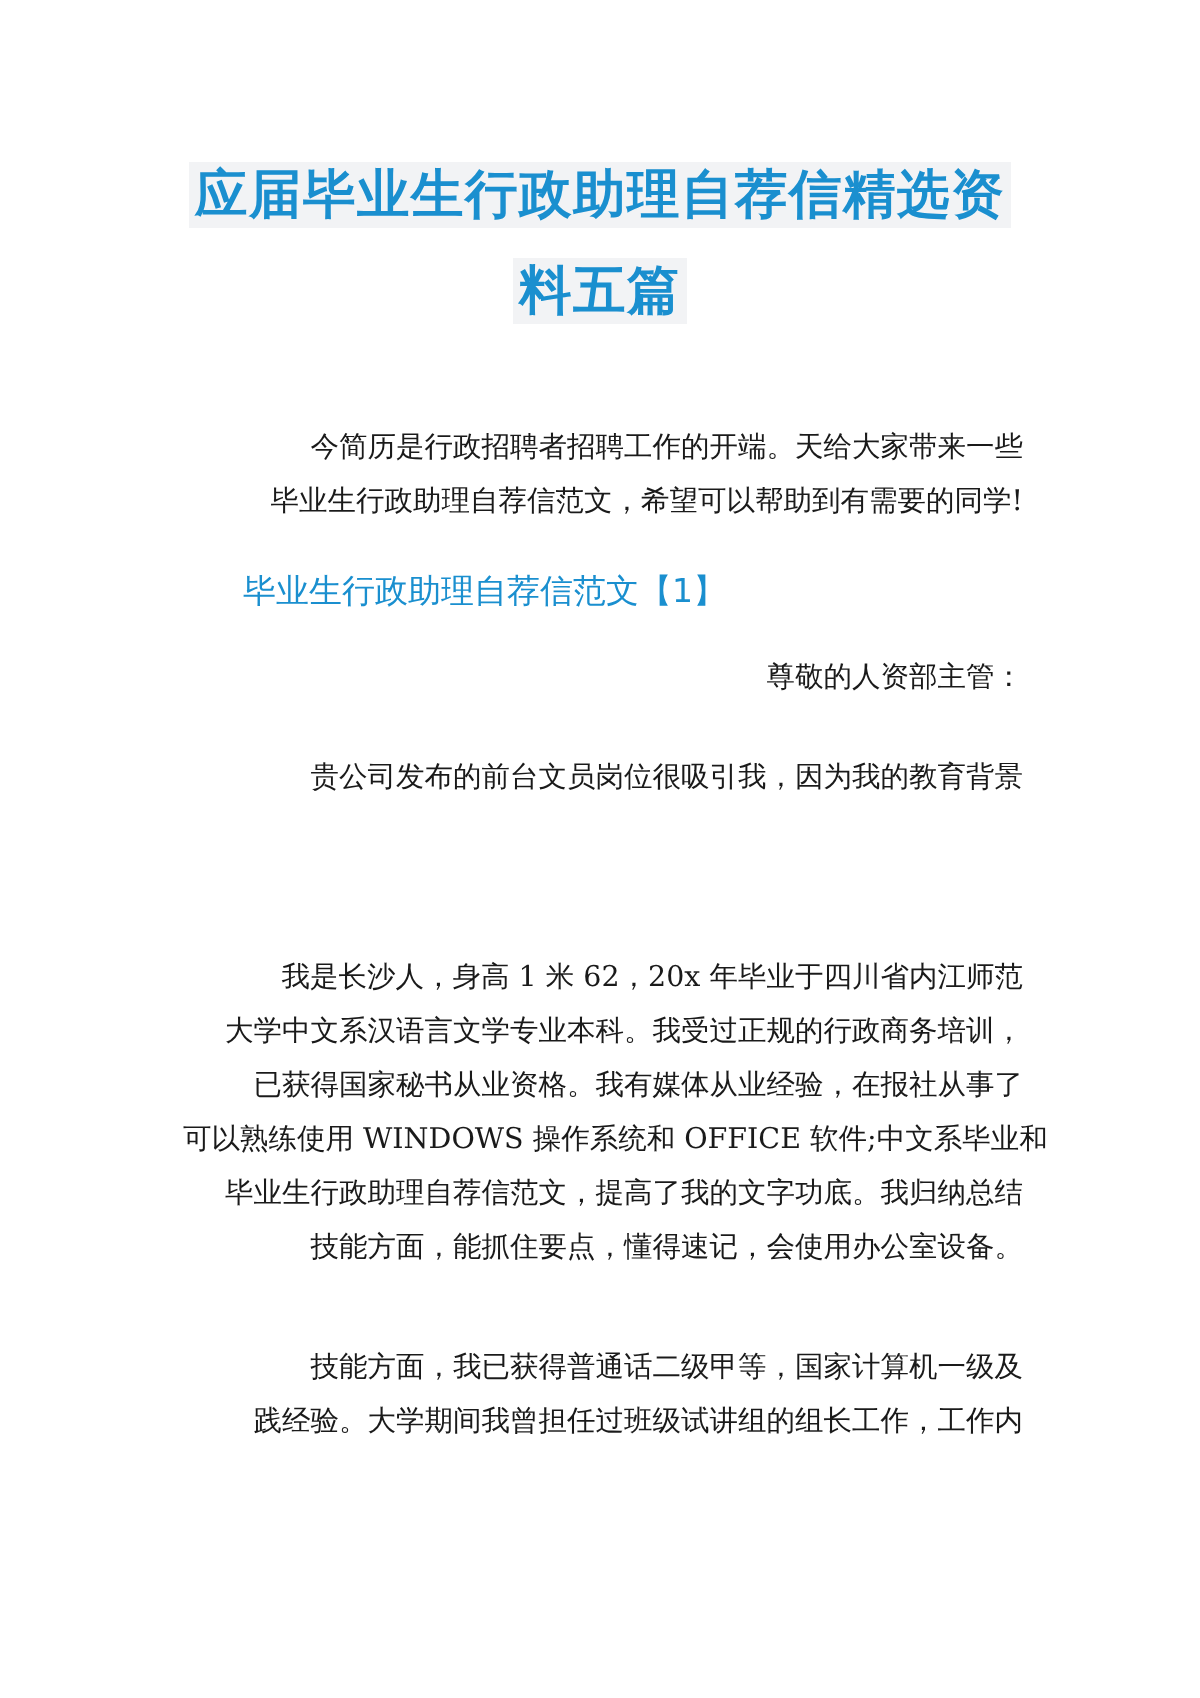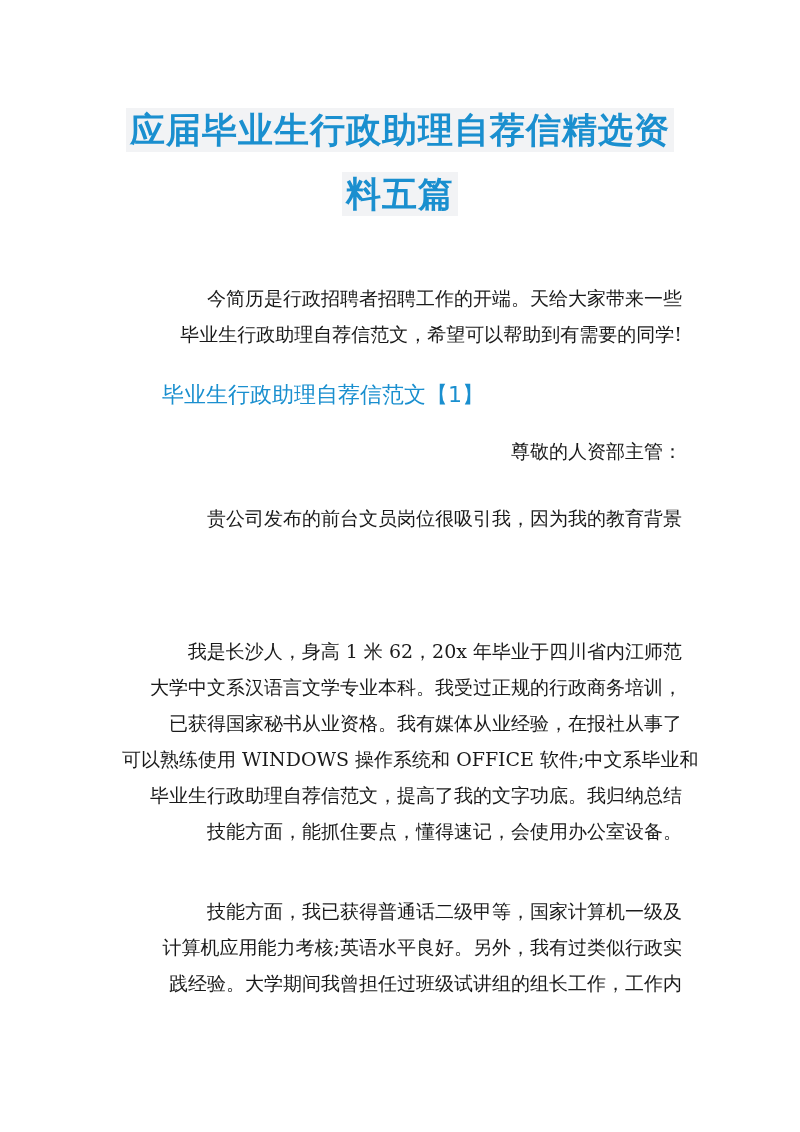--- a/index.html
+++ b/index.html
@@ -40,16 +40,15 @@
     <span class="line">我是长沙人，身高 1 米 62，20x 年毕业于四川省内江师范</span>
     <span class="line cont">大学中文系汉语言文学专业本科。我受过正规的行政商务培训，</span>
     <span class="line cont">已获得国家秘书从业资格。我有媒体从业经验，在报社从事了</span>
     <span class="line cont">可以熟练使用 WINDOWS 操作系统和 OFFICE 软件;中文系毕业和</span>
     <span class="line cont">毕业生行政助理自荐信范文，提高了我的文字功底。我归纳总结</span>
     <span class="line cont">技能方面，能抓住要点，懂得速记，会使用办公室设备。</span>
   </div>
 
   <div class="para" style="top:893px;">
     <span class="line">技能方面，我已获得普通话二级甲等，国家计算机一级及</span>
-    <span class="line cont">计算机应用能力考核;英语水平良好。另外，我有过类似行政实</span>
     <span class="line cont">践经验。大学期间我曾担任过班级试讲组的组长工作，工作内</span>
   </div>
 </div>
 
 </body></html>

